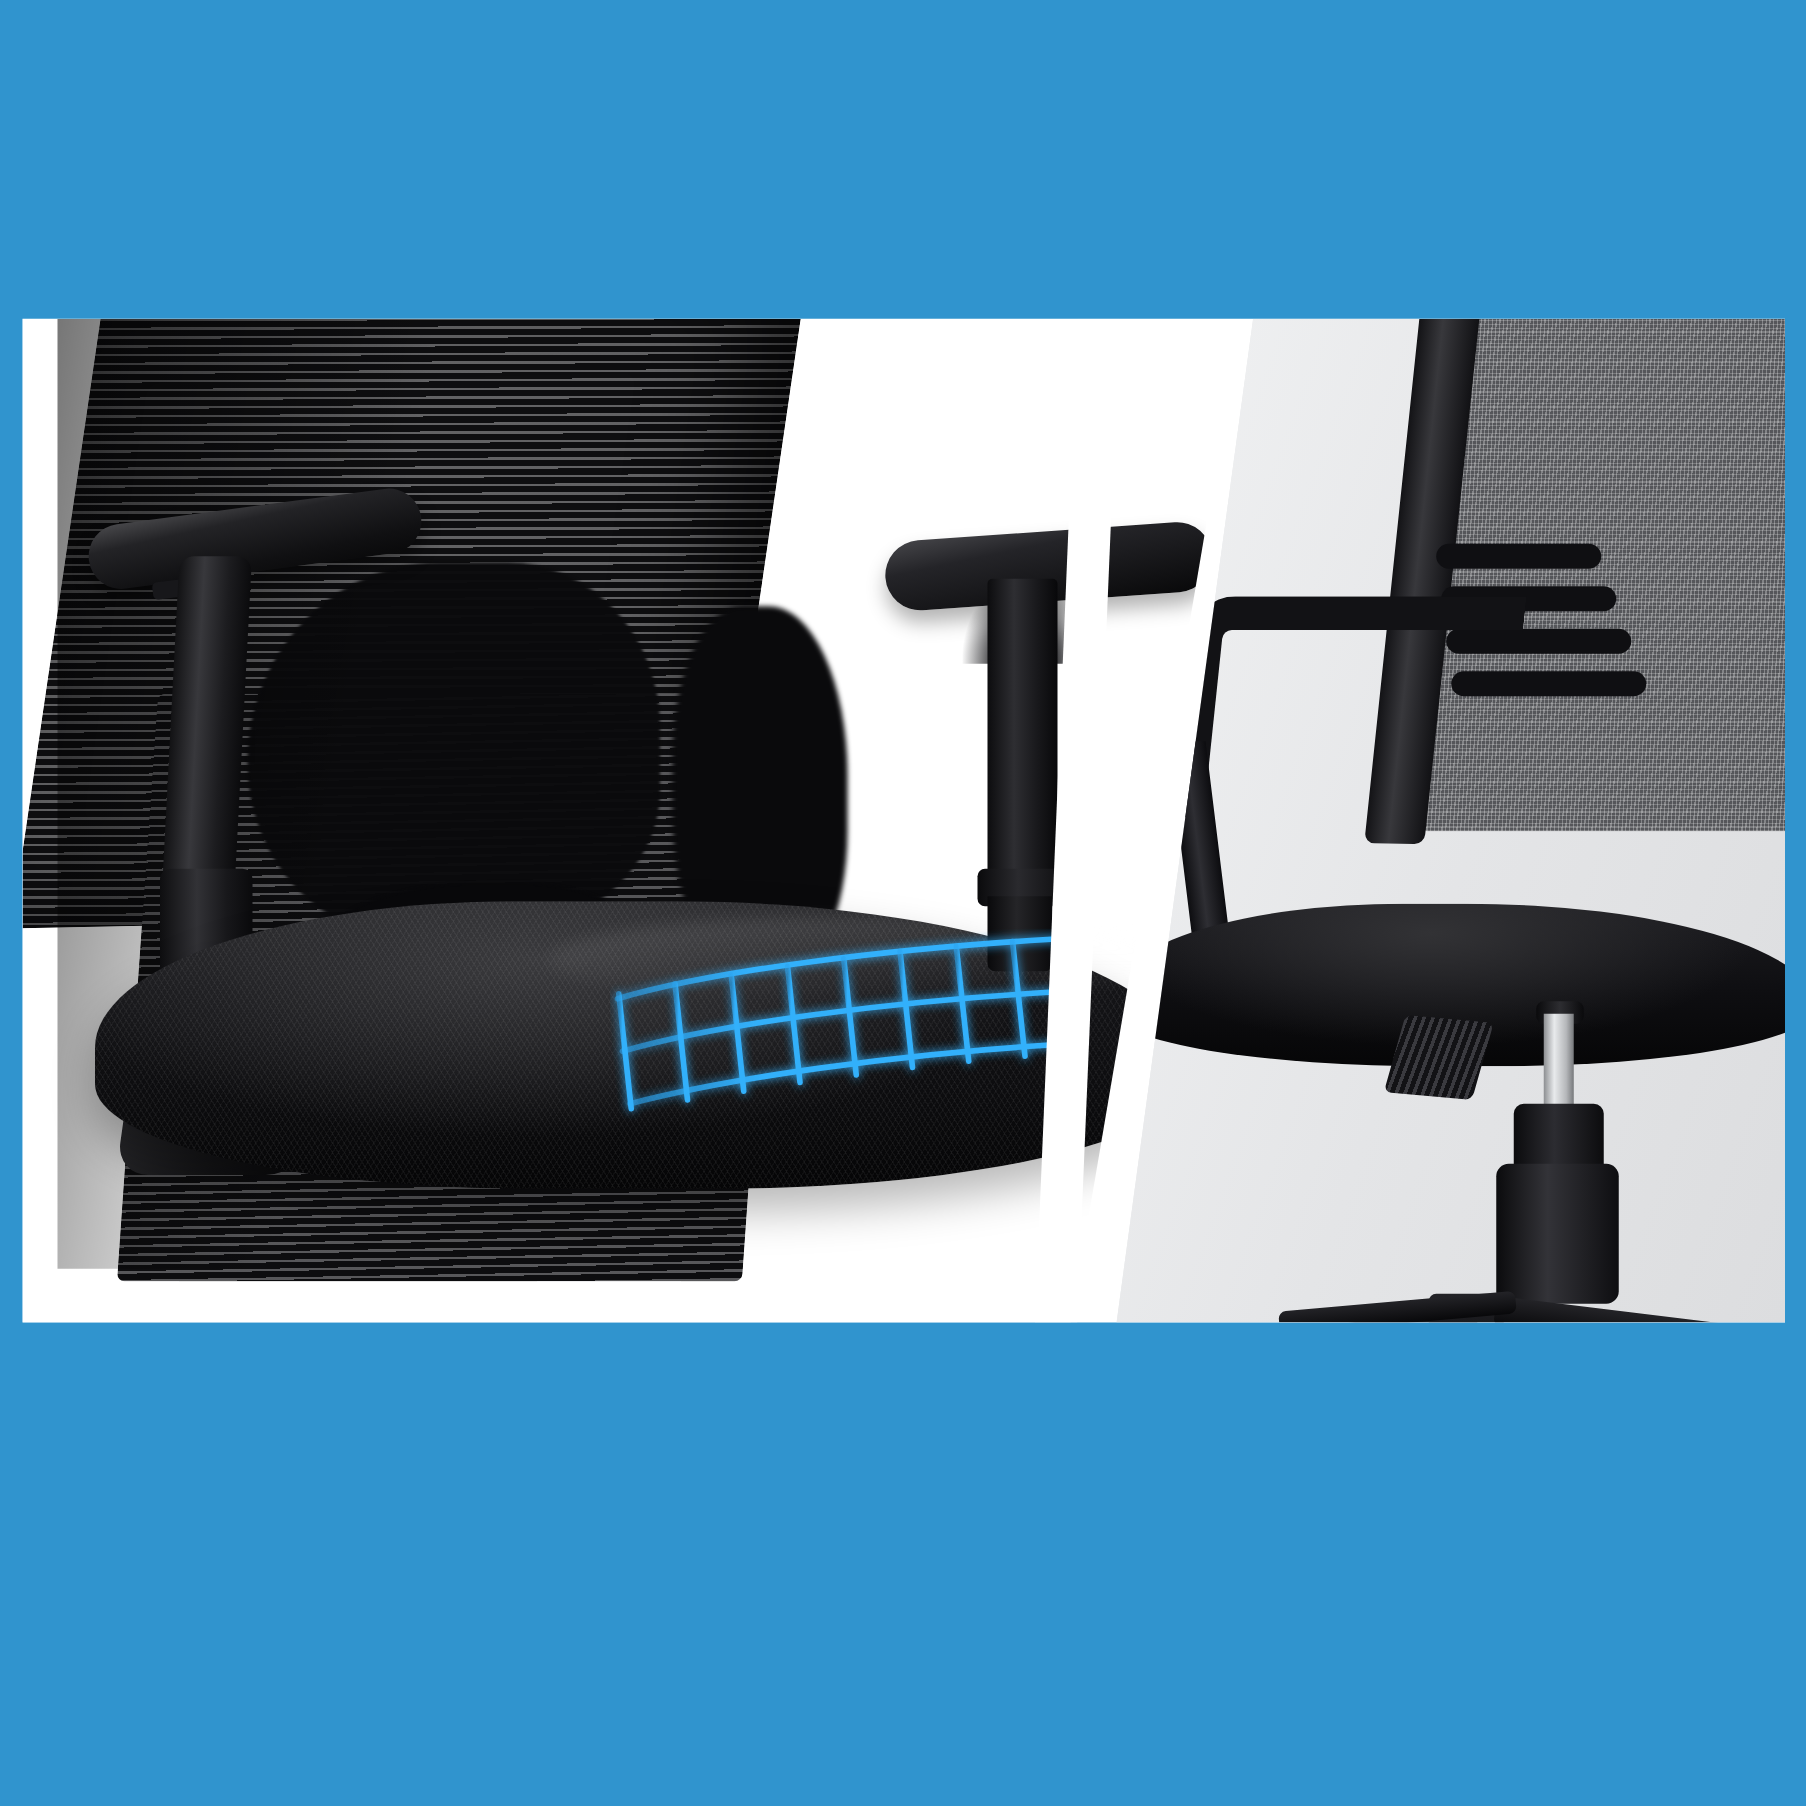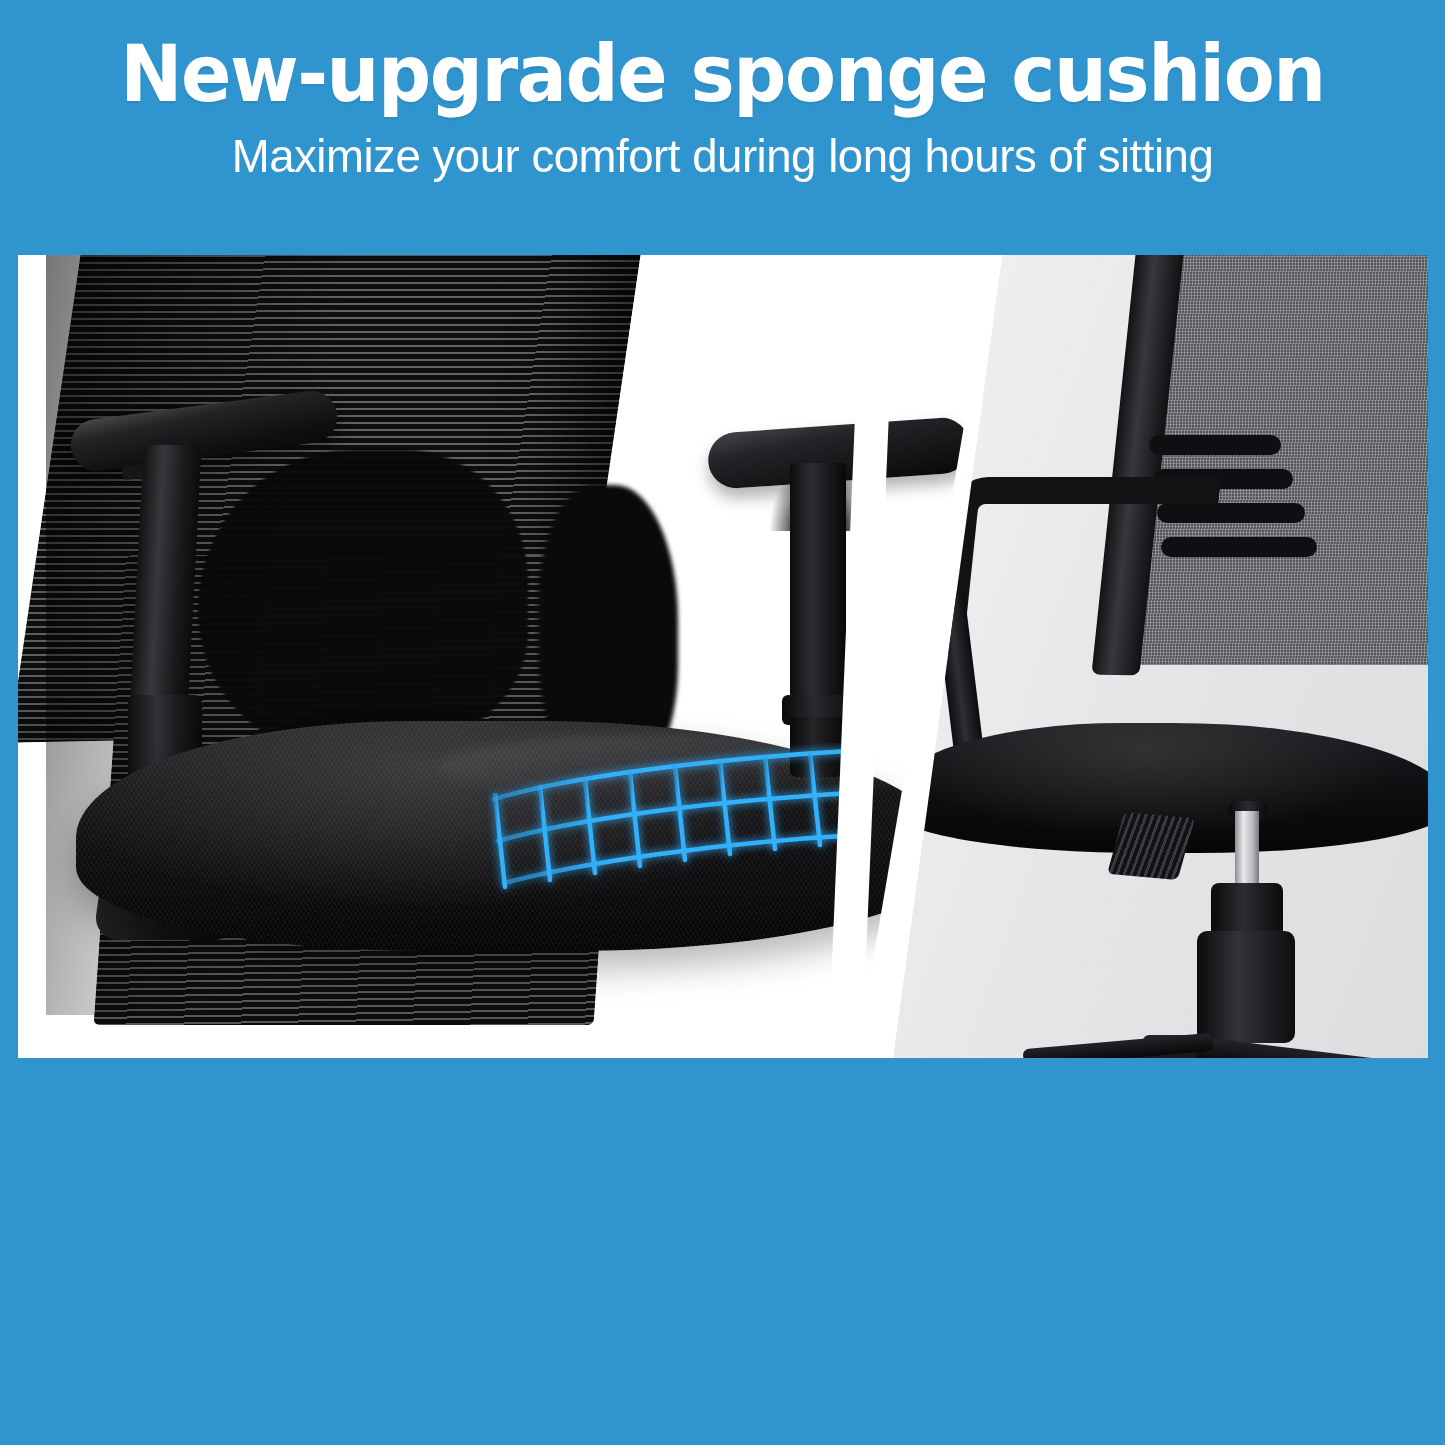--- a/index.html
+++ b/index.html
@@ -272,24 +272,20 @@
   }
 
   
   .compare{position:absolute;left:0;top:1060px;width:1445px;height:385px;}
 </style>
 </head>
 <body>
 
 <div class="page">
 
-  <div class="header">
-    <div class="title">New-upgrade sponge cushion</div>
-    <div class="subtitle">Maximize your comfort during long hours of sitting</div>
-  </div>
 
   <div class="photo-band">
 
     <div class="main-photo">
 
       <div class="backrest"></div>
       <div class="backrest2"></div>
       <div class="lumbar"></div>
       <div class="lumbar-b"></div>
       <div class="lumbar-c"></div>

